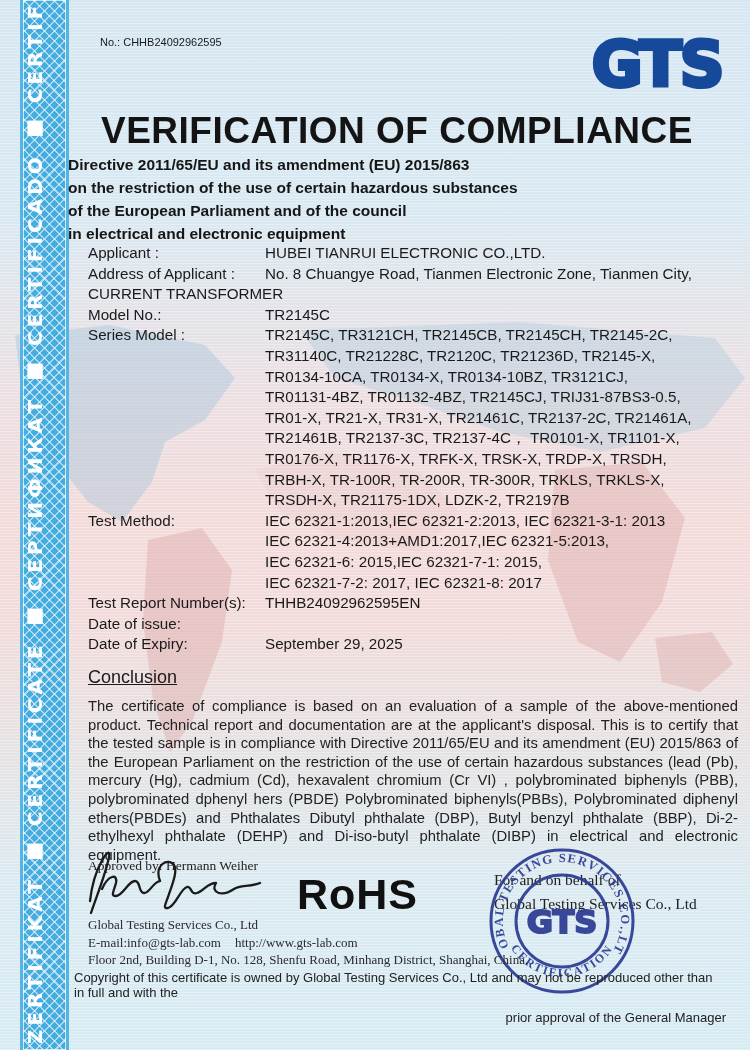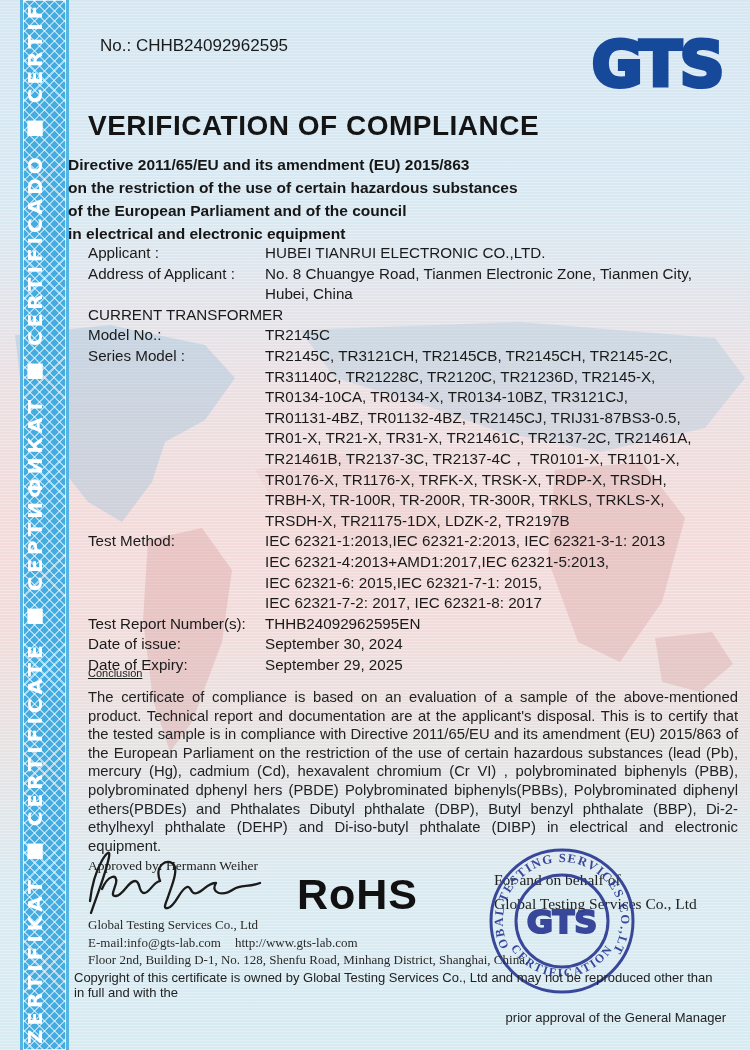--- a/index.html
+++ b/index.html
@@ -29,37 +29,37 @@
     position:absolute;left:0;bottom:6px;width:43px;
     writing-mode:vertical-rl;transform:rotate(180deg);
     font-weight:bold;font-size:20px;letter-spacing:4px;
     color:#ffffff;white-space:nowrap;
     font-family:"DejaVu Sans",sans-serif;
   }
   
   .map{position:absolute;left:0;top:0;z-index:0;}
   
   .content{position:absolute;left:0;top:0;width:750px;height:1050px;z-index:1;}
-  .cert-number{position:absolute;left:100px;top:36px;font-size:17px;}
+  .cert-number{position:absolute;left:100px;top:36px;font-size:11px;}
   .logo{position:absolute;left:576px;top:26px;}
   .title{
-    position:absolute;left:88px;top:110px;width:648px;
-    text-align:left;font-size:28px;font-weight:bold;letter-spacing:.5px;color:#141414;
+    position:absolute;left:73px;top:110px;width:648px;
+    text-align:center;font-size:37px;font-weight:bold;letter-spacing:.5px;color:#141414;
   }
   .directive{
     position:absolute;left:68px;top:153px;width:668px;
     text-align:left;font-size:15.5px;font-weight:bold;line-height:23px;color:#161616;
   }
   .fields{position:absolute;left:88px;top:243px;width:652px;font-size:15.2px;line-height:20.6px;}
   .frow{display:flex;}
   .flabel{width:177px;flex:0 0 177px;}
   .fvalue{flex:1;}
   
   .conclusion{position:absolute;left:88px;top:667px;width:650px;}
-  .conclusion-heading{font-size:11px;text-decoration:underline;}
+  .conclusion-heading{font-size:18px;text-decoration:underline;}
   .conclusion-body{margin-top:9px;font-size:14.8px;line-height:18.6px;text-align:justify;color:#222;}
   
   .approved-by{position:absolute;left:88px;top:858px;font-family:"Liberation Serif","DejaVu Serif",serif;font-size:13.5px;color:#222;}
   .signature{position:absolute;left:80px;top:841px;}
   .rohs{position:absolute;left:297px;top:870px;font-size:43px;font-weight:bold;letter-spacing:1px;color:#111;}
   .behalf{position:absolute;left:494px;top:868px;font-family:Liberation Serif, serif;font-size:15.5px;line-height:24px;color:#222;}
   .stamp{position:absolute;left:486px;top:845px;opacity:.92;}
   
   .footer-serif{position:absolute;left:88px;top:916px;font-family:"Liberation Serif","DejaVu Serif",serif;font-size:13px;line-height:17.5px;color:#2a2a2a;}
   .footer-serif .gap{display:inline-block;width:14px;}
@@ -105,21 +105,20 @@
 
     <div class="fields">
       <div class="frow">
         <div class="flabel">Applicant :</div>
         <div class="fvalue">HUBEI TIANRUI ELECTRONIC CO.,LTD.</div>
       </div>
       <div class="frow">
         <div class="flabel">Address of Applicant :</div>
         <div class="fvalue">
           <div>No. 8 Chuangye Road, Tianmen Electronic Zone, Tianmen City,</div>
-          <div>Hubei, China</div>
         </div>
       </div>
       <div class="frow">
         <div class="fvalue">CURRENT TRANSFORMER</div>
       </div>
       <div class="frow">
         <div class="flabel">Model No.:</div>
         <div class="fvalue">TR2145C</div>
       </div>
       <div class="frow">
@@ -144,21 +143,20 @@
           <div>IEC 62321-6: 2015,IEC 62321-7-1: 2015,</div>
           <div>IEC 62321-7-2: 2017, IEC 62321-8: 2017</div>
         </div>
       </div>
       <div class="frow">
         <div class="flabel">Test Report Number(s):</div>
         <div class="fvalue">THHB24092962595EN</div>
       </div>
       <div class="frow">
         <div class="flabel">Date of issue:</div>
-        <div class="fvalue">September 30, 2024</div>
       </div>
       <div class="frow">
         <div class="flabel">Date of Expiry:</div>
         <div class="fvalue">September 29, 2025</div>
       </div>
     </div>
 
     <div class="conclusion">
       <div class="conclusion-heading">Conclusion</div>
       <div class="conclusion-body">The certificate of compliance is based on an evaluation of a sample of the above-mentioned product. Technical report and documentation are at the applicant's disposal. This is to certify that the tested sample is in compliance with Directive 2011/65/EU and its amendment (EU) 2015/863 of the European Parliament on the restriction of the use of certain hazardous substances (lead (Pb), mercury (Hg), cadmium (Cd), hexavalent chromium (Cr VI) , polybrominated biphenyls (PBB), polybrominated dphenyl hers (PBDE) Polybrominated biphenyls(PBBs), Polybrominated diphenyl ethers(PBDEs) and Phthalates Dibutyl phthalate (DBP), Butyl benzyl phthalate (BBP), Di-2-ethylhexyl phthalate (DEHP) and Di-iso-butyl phthalate (DIBP) in electrical and electronic equipment.</div>

